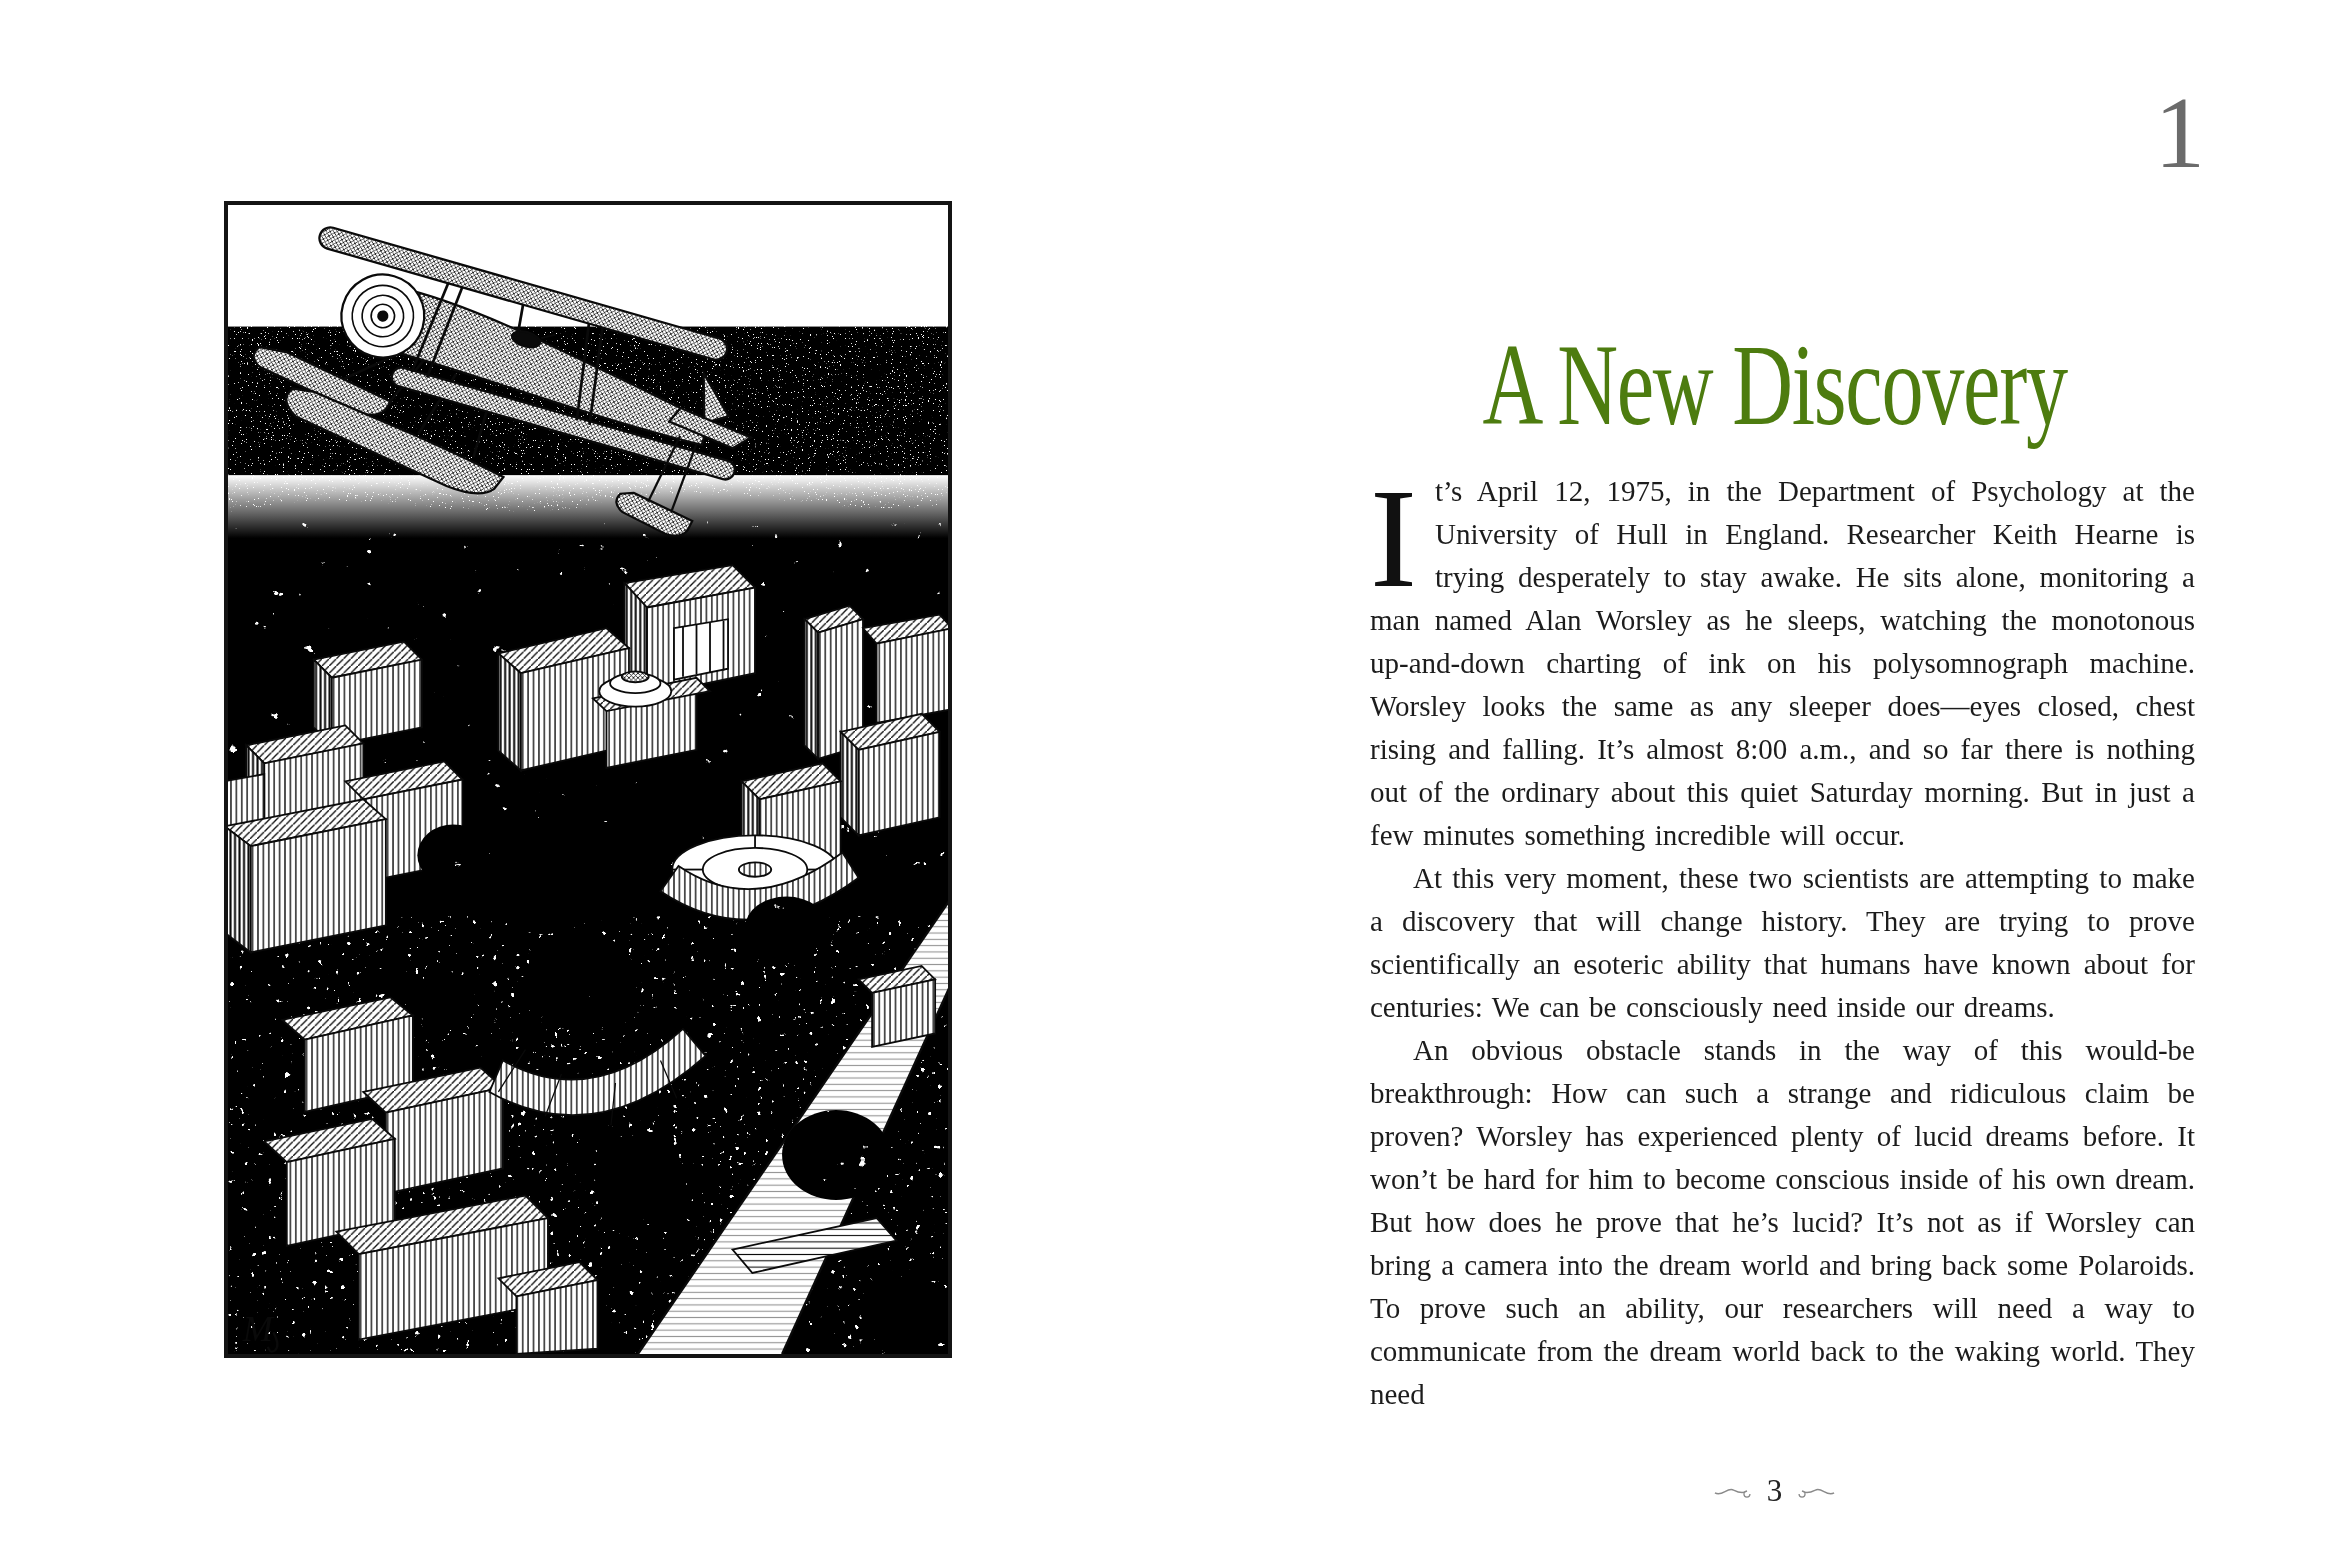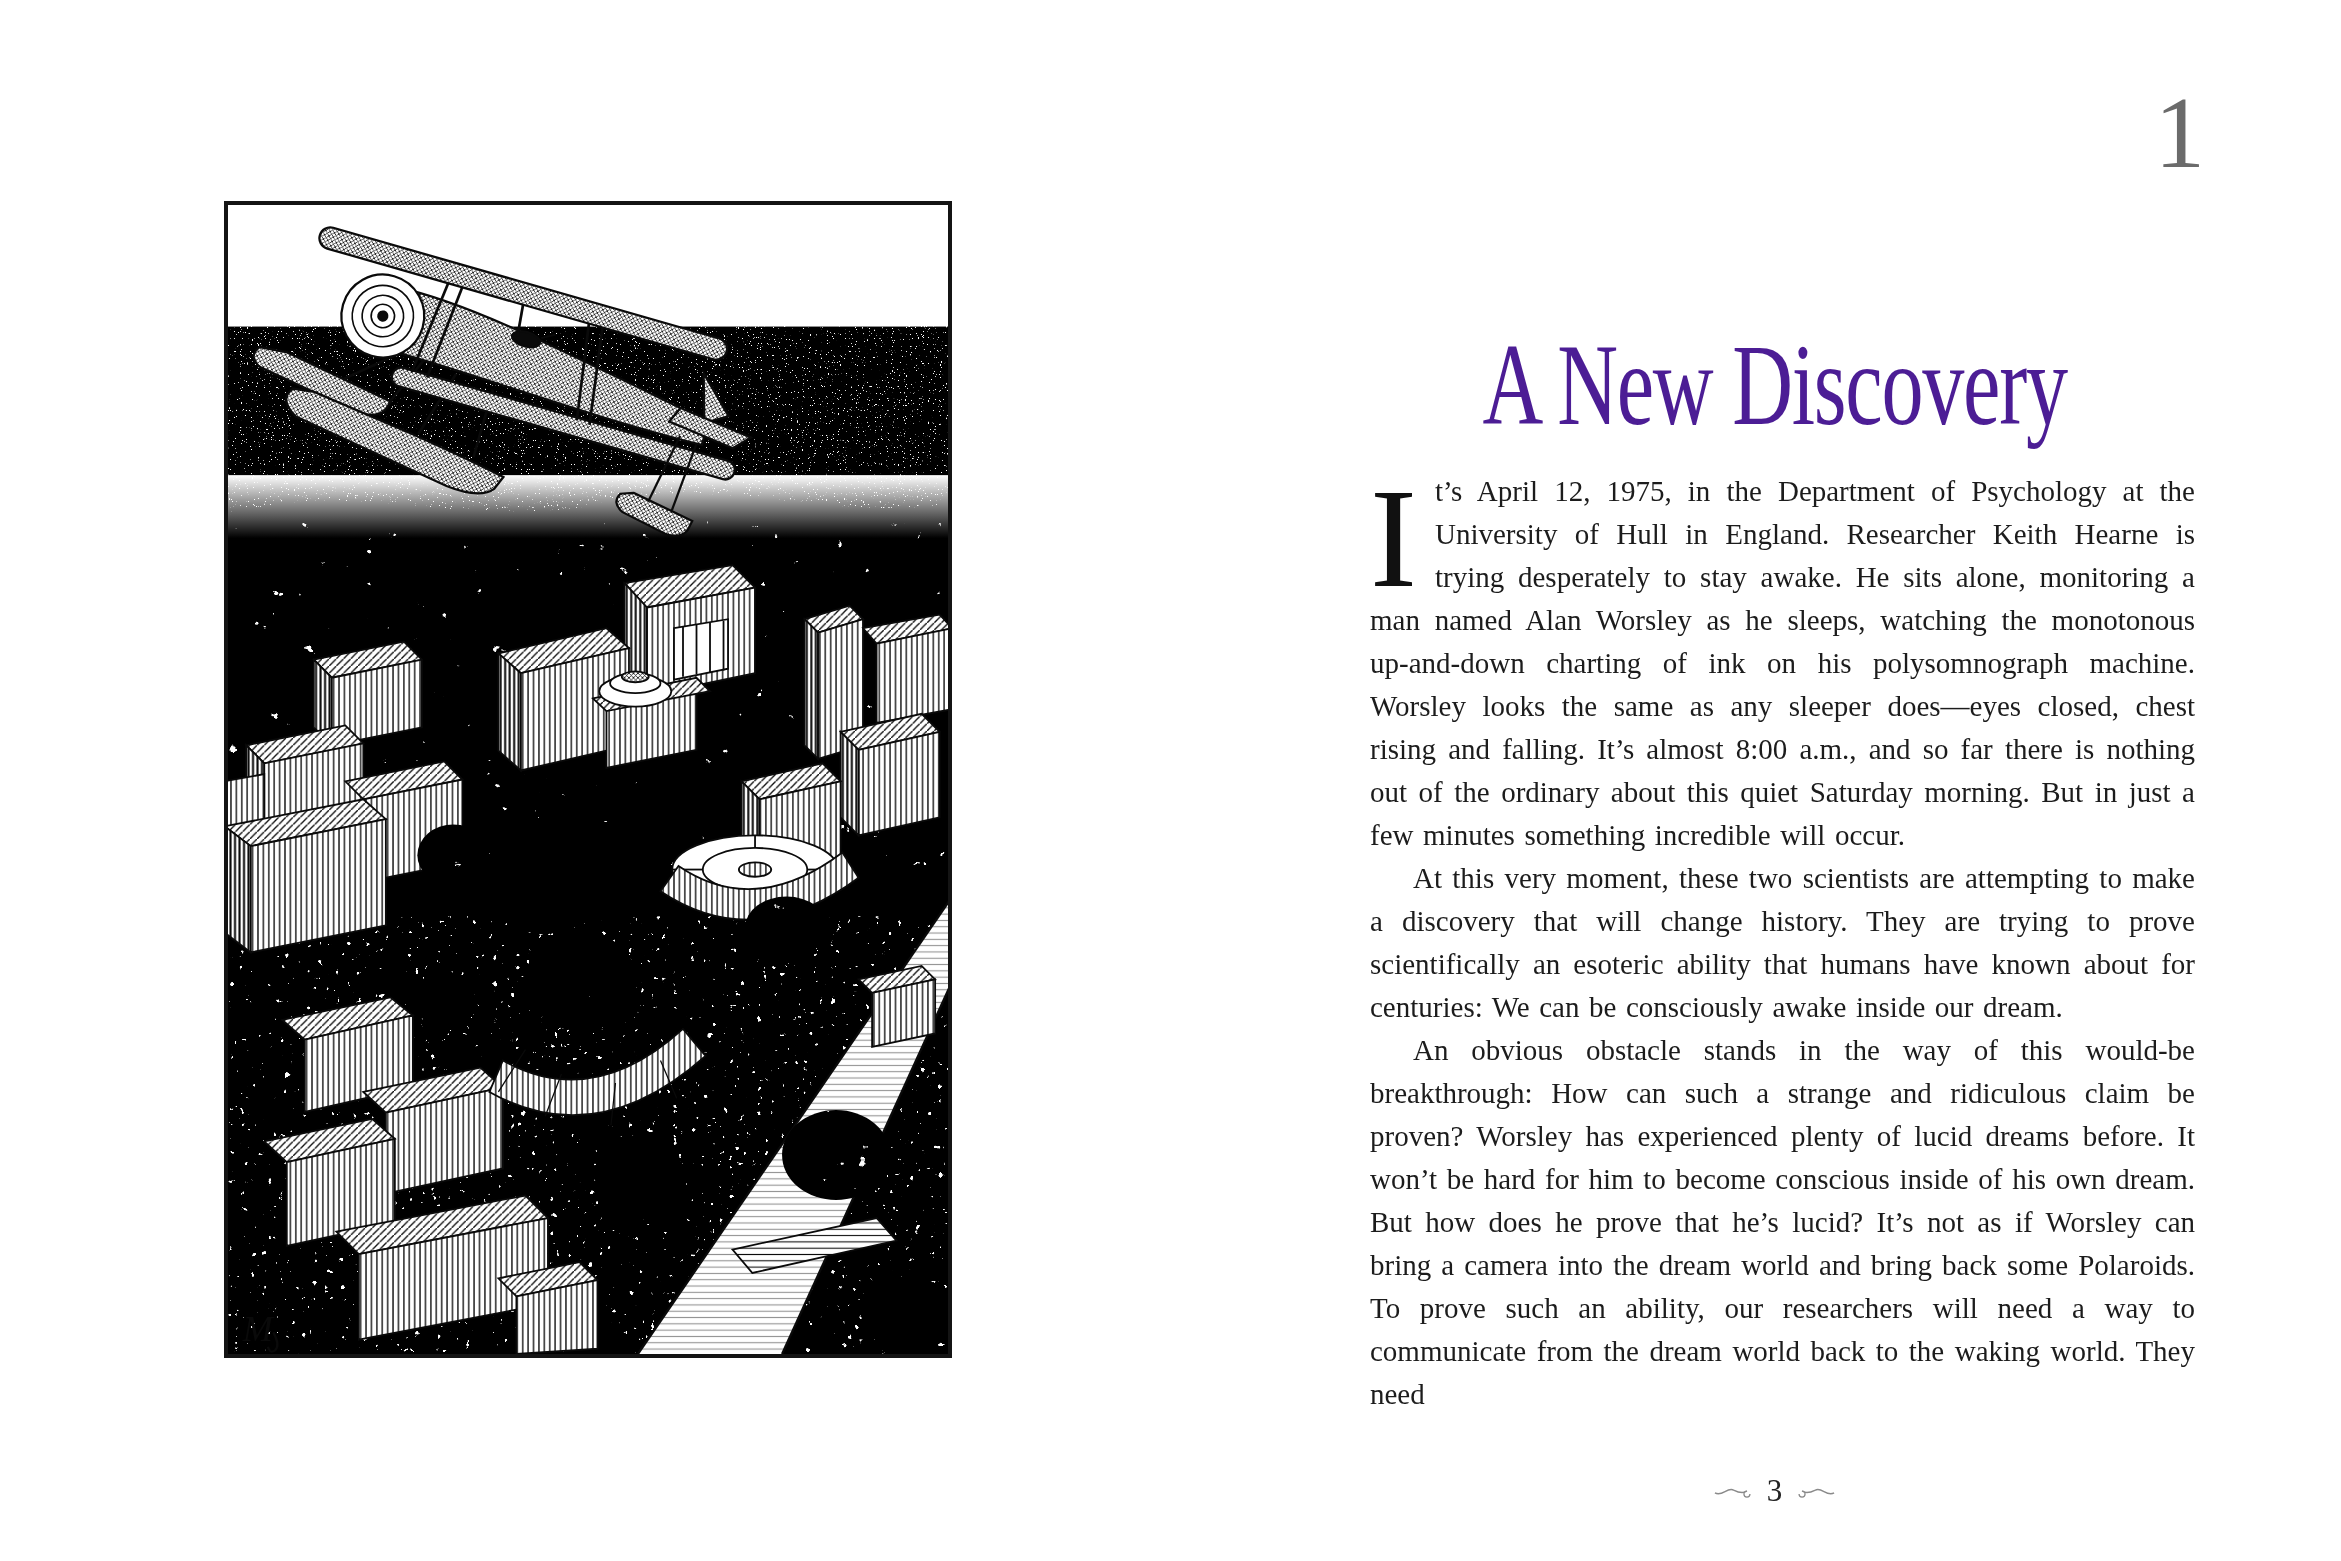--- a/index.html
+++ b/index.html
@@ -27,21 +27,21 @@
   .chapter-number{
     position:absolute;top:83px;right:137px;
     font-size:101px;line-height:1;
     color:#6b6b6b;
     font-family:"Liberation Serif","DejaVu Serif",serif;
   }
   .chapter-title{
     position:absolute;left:1279px;top:326px;width:991px;
     text-align:center;
     font-size:117px;line-height:1;
-    color:#4c1d95;
+    color:#4d7c0f;
     white-space:nowrap;
   }
   .chapter-title .squeeze{
     display:inline-block;
     transform:scaleX(0.72);
     transform-origin:50% 50%;
     letter-spacing:-1.8px;
   }
   .body-text{
     position:absolute;left:1370px;top:470px;width:825px;
@@ -299,21 +299,21 @@
   <div class="chapter-number">1</div>
 
   <h1 class="chapter-title" style="margin:0;font-weight:normal">
     <span class="squeeze">A New Discovery</span>
   </h1>
 
   <div class="body-text">
     <p>
       <span class="dropcap">I</span><span>t’s April 12, 1975, in the Department of Psychology at the University of Hull in England. Researcher Keith Hearne is trying desperately to stay awake. He sits alone, monitoring a man named Alan Worsley as he sleeps, watching the monotonous up-and-down charting of ink on his polysomnograph machine. Worsley looks the same as any sleeper does—eyes closed, chest rising and falling. It’s almost 8:00 a.m., and so far there is nothing out of the ordinary about this quiet Saturday morning. But in just a few minutes something incredible will occur.</span>
     </p>
-    <p>At this very moment, these two scientists are attempting to make a discovery that will change history. They are trying to prove scientifically an esoteric ability that humans have known about for centuries: We can be consciously awake inside our dream.</p>
+    <p>At this very moment, these two scientists are attempting to make a discovery that will change history. They are trying to prove scientifically an esoteric ability that humans have known about for centuries: We can be consciously need inside our dreams.</p>
     <p>An obvious obstacle stands in the way of this would-be breakthrough: How can such a strange and ridiculous claim be proven? Worsley has experienced plenty of lucid dreams before. It won’t be hard for him to become conscious inside of his own dream. But how does he prove that he’s lucid? It’s not as if Worsley can bring a camera into the dream world and bring back some Polaroids. To prove such an ability, our researchers will need a way to communicate from the dream world back to the waking world. They need</p>
   </div>
 
   <div class="page-footer">
     <svg class="flourish" width="41" height="16" viewBox="0 0 46 18" aria-hidden="true">
       <path d="M1,11 C9,16 15,4 22,8 C28,11 33,12 37,9" stroke="#8a8a8a" stroke-width="1.6" fill="none"></path>
       <path d="M37,9 a3.4,3.4 0 1 0 3.4,3.4" stroke="#8a8a8a" stroke-width="1.4" fill="none"></path>
     </svg>
     <span class="page-number">3</span>
     <svg class="flourish" width="41" height="16" viewBox="0 0 46 18" style="transform:scaleX(-1)" aria-hidden="true">

